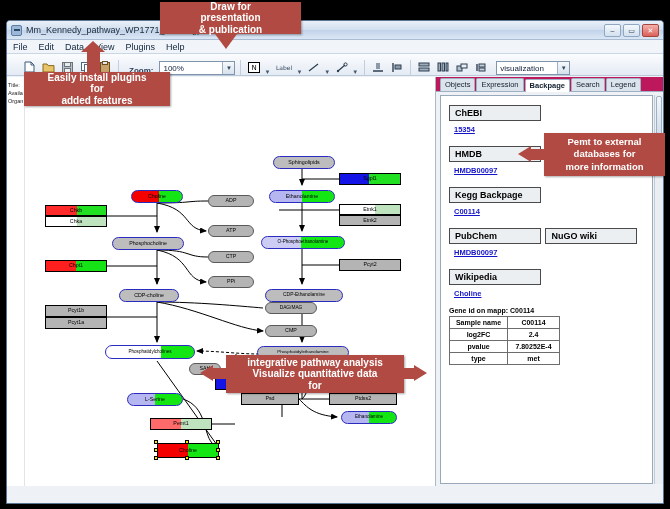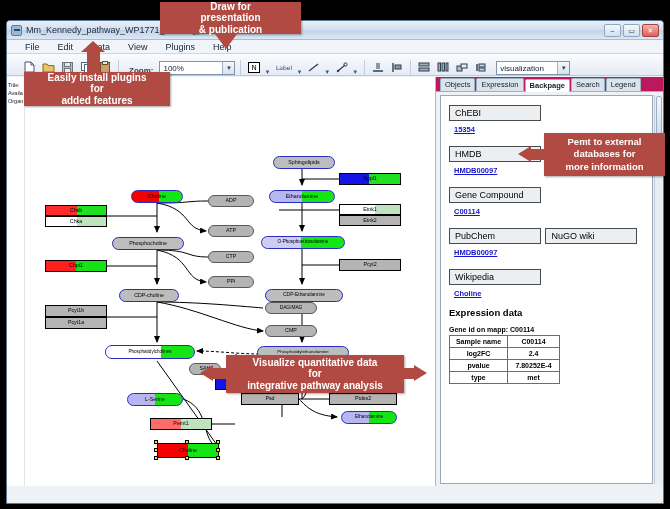--- a/index.html
+++ b/index.html
@@ -39,21 +39,21 @@
   .win-btn{
     width:17px;height:13px;border:1px solid #8fa7c0;border-radius:2px;
     background:linear-gradient(180deg,#f4f8fc,#d3e0ee);
     font-size:7px;line-height:11px;text-align:center;color:#24384e;
   }
   .win-btn.close{ background:linear-gradient(180deg,#f3b2ab,#d9615a); border-color:#a8443e; color:#fff;}
 
   
   #menubar{
     height:14px; background:#f1f5fa; border-bottom:1px solid #c9d6e4;
-    display:flex; align-items:center; padding-left:16px; gap:14px;
+    display:flex; align-items:center; padding-left:4px; gap:7px;
     font-size:9px; color:#10243a;
   }
   #menubar .mi{ padding:0 2px; cursor:default; }
 
   
   #toolbar{
     height:22px; background:linear-gradient(180deg,#fbfcfe,#e4ebf4);
     border-bottom:1px solid #bcc9d8;
     display:flex; align-items:flex-end; padding:0 14px; gap:3px;
   }
@@ -115,21 +115,21 @@
     margin-right:1px;border-radius:2px 2px 0 0;
   }
   .ptab.active{ background:#fff; font-weight:bold; position:relative; top:1px;}
   #backpage{
     position:absolute;left:4px;top:18px;right:10px;bottom:2px;
     background:#fff;border:1px solid #9aa9ba;overflow:hidden;padding:6px 8px;
   }
   .db-header{
     display:inline-block;min-width:92px;
     border:1px solid #4a4a4a;background:#eceff2;
-    font-size:9px;font-weight:normal;color:#000;padding:2px 5px;
+    font-size:9px;font-weight:bold;color:#000;padding:2px 5px;
   }
   .db-link{
     font-size:7.5px;color:#1414c8;text-decoration:underline;
     display:block;margin:4px 0 9px 5px;font-weight:bold;
   }
   .db-plain{
     font-size:7.5px;color:#000;display:block;margin:4px 0 9px 5px;font-weight:bold;
   }
   .sec-title{ font-size:9.5px;font-weight:bold;color:#000;margin:4px 0 8px 0;}
   .mapp-line{ font-size:7px;color:#000;margin-bottom:2px;font-weight:bold;}
@@ -503,32 +503,31 @@
         <div class="ptab">Legend</div>
       </div>
 
       <div id="backpage">
         <div class="db-header">ChEBI</div>
         <a class="db-link" href="#">15354</a>
 
         <div class="db-header">HMDB</div>
         <a class="db-link" href="#">HMDB00097</a>
 
-        <div class="db-header">Gene Compound</div>
+        <div class="db-header">Kegg Backpage</div>
         <a class="db-link" href="#">C00114</a>
 
         <div class="db-header">PubChem</div>
 
         <div class="db-header">NuGO wiki</div>
         <a class="db-link" href="#">HMDB00097</a>
 
         <div class="db-header">Wikipedia</div>
         <a class="db-link" href="#">Choline</a>
 
-        <div class="sec-title">Expression data</div>
         <div class="mapp-line">Gene id on mapp: C00114</div>
 
         <table id="expr-table">
           <tbody>
               <tr>
             <td class="k">Sample name</td>
             <td class="v">C00114</td>
           </tr>
           <tr>
             <td class="k">log2FC</td>
@@ -569,19 +568,19 @@
 
 <div class="callout" style="left:544px;top:133px;width:121px;height:43px;font-size:9.5px;flex-direction:column;line-height:1.3;">
   <span>Pemt  to external</span>
   <span>databases  for</span>
   <span>more information</span>
 </div>
 <div class="tri" style="left:530px;top:149px;width:16px;height:11px;background:#b04a42;"></div>
 <div class="tri" style="left:518px;top:146px;border-top:8px solid transparent;border-bottom:8px solid transparent;border-right:13px solid #b04a42;"></div>
 
 <div class="callout" style="left:226px;top:355px;width:178px;height:38px;font-size:10px;flex-direction:column;">
+  <span>integrative pathway analysis</span>
   <span>Visualize quantitative data  for</span>
-  <span>integrative pathway analysis</span>
 </div>
 <div class="tri" style="left:212px;top:368px;width:16px;height:11px;background:#b04a42;"></div>
 <div class="tri" style="left:200px;top:365px;border-top:8px solid transparent;border-bottom:8px solid transparent;border-right:13px solid #b04a42;"></div>
 <div class="tri" style="left:402px;top:368px;width:14px;height:11px;background:#b04a42;"></div>
 <div class="tri" style="left:414px;top:365px;border-top:8px solid transparent;border-bottom:8px solid transparent;border-left:13px solid #b04a42;"></div>
 
 </body></html>

